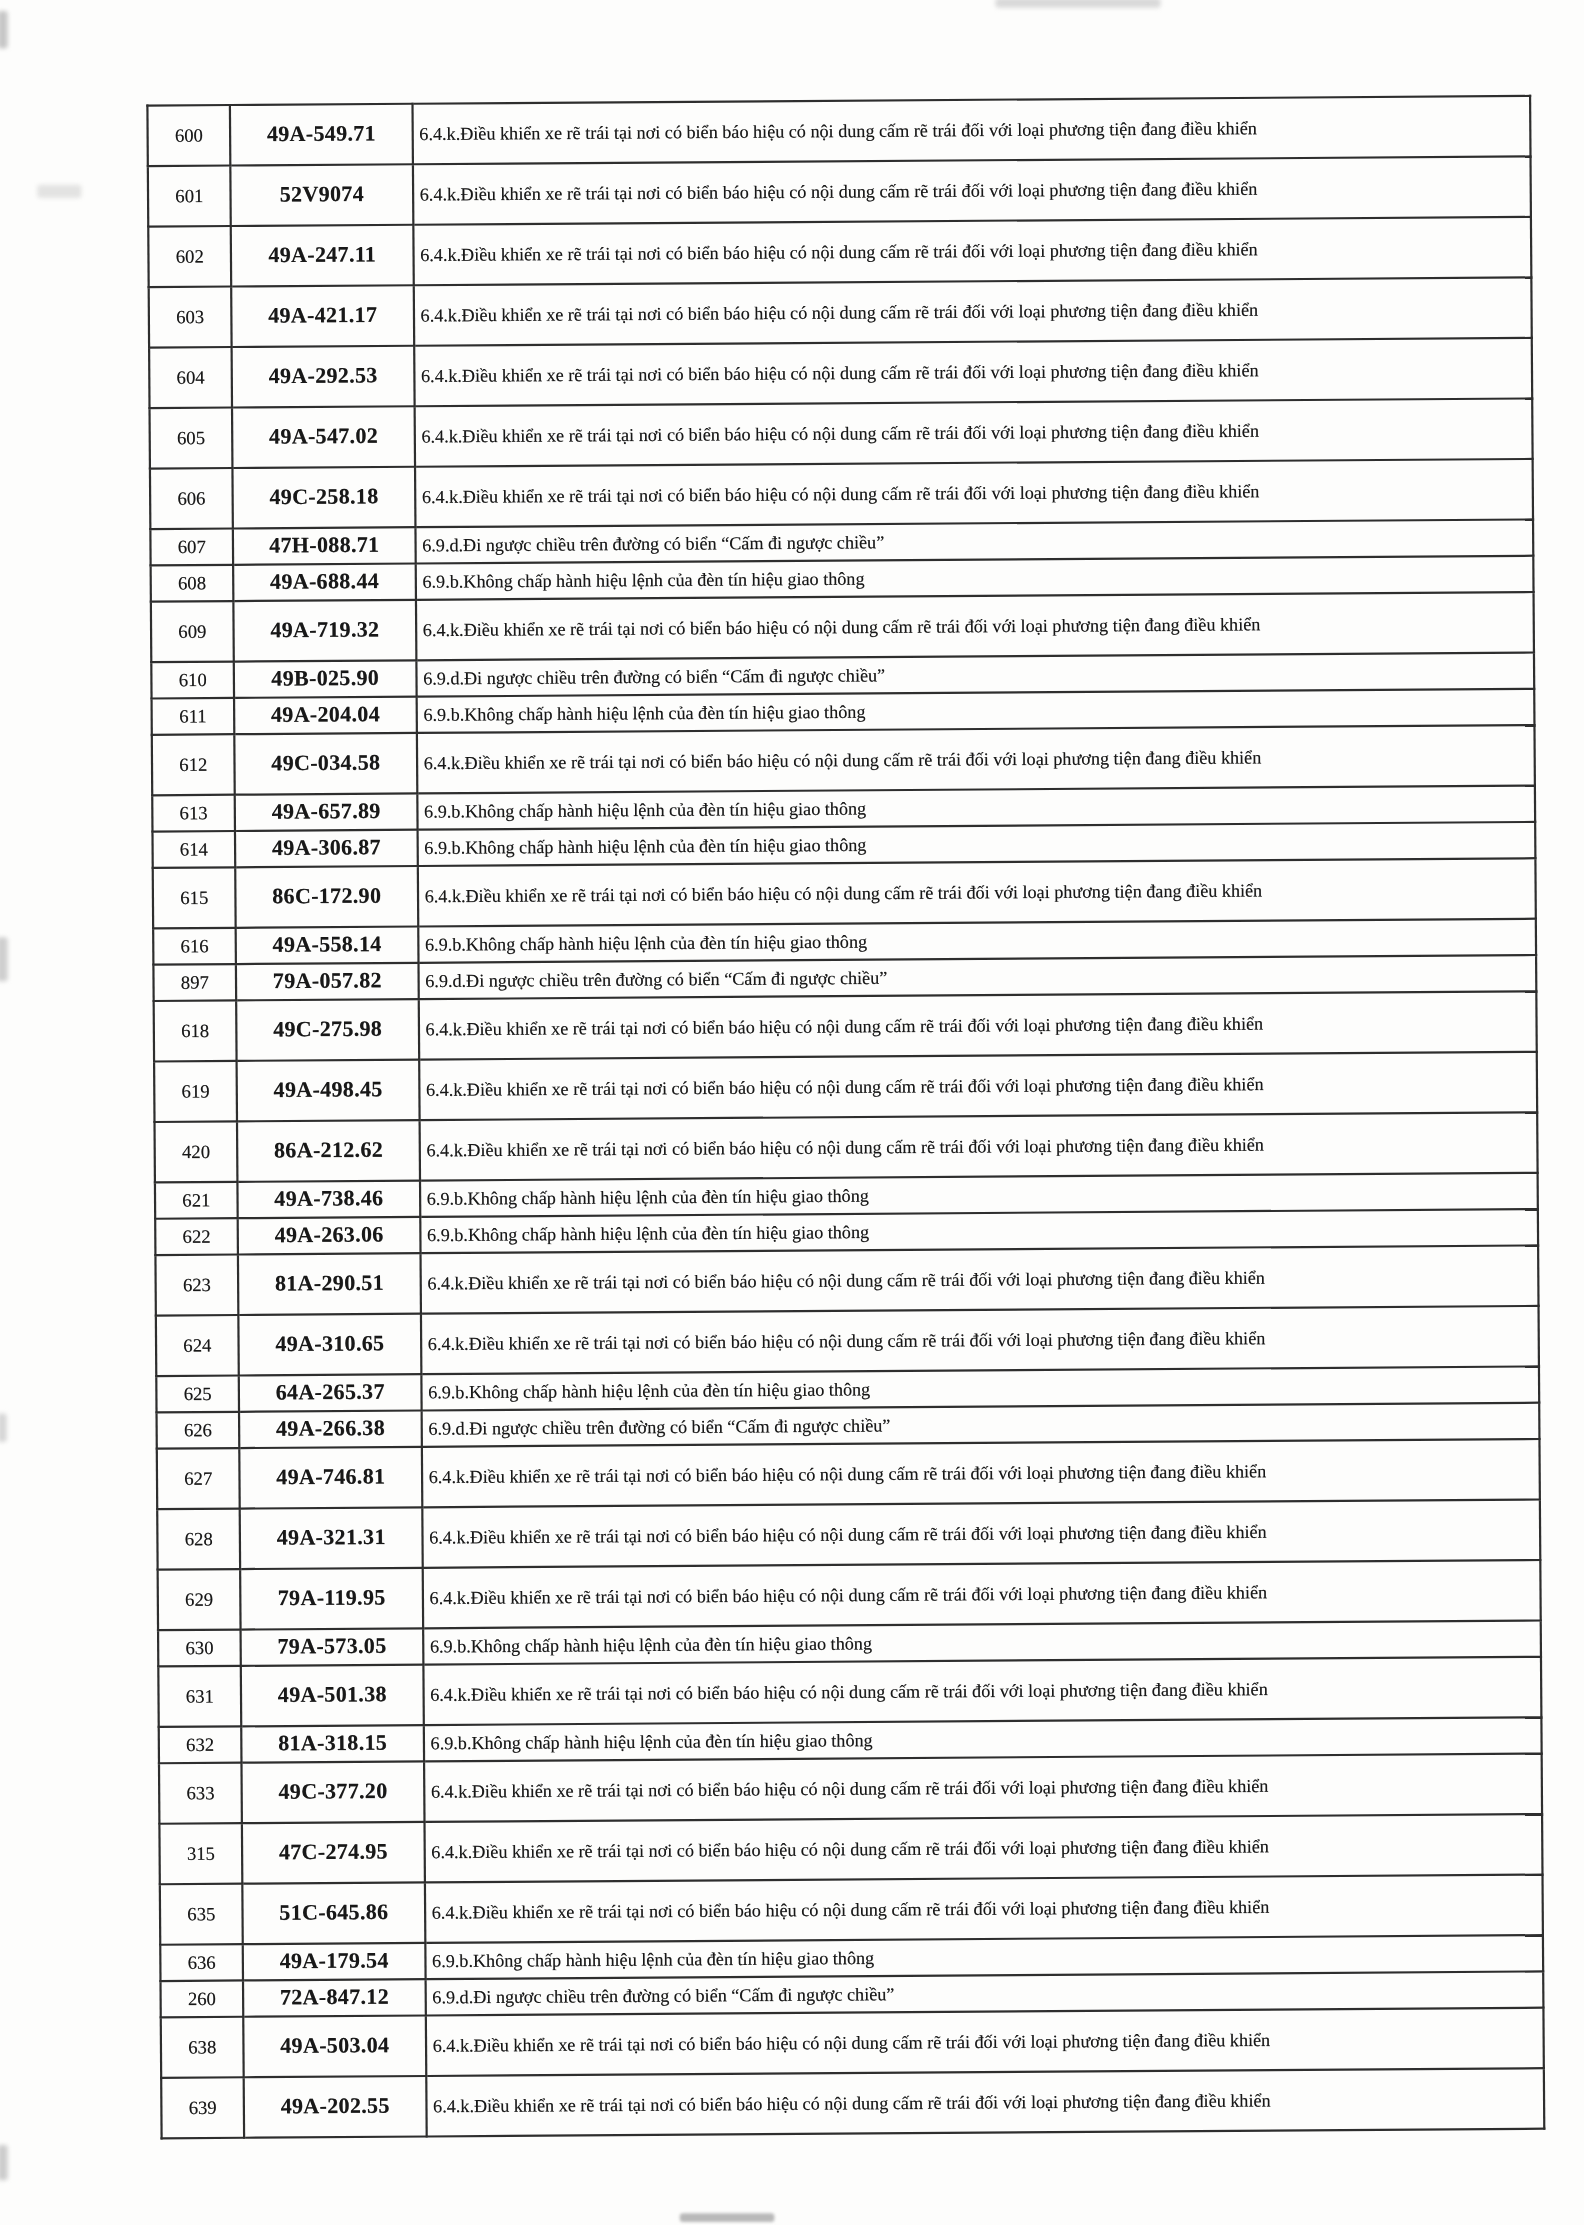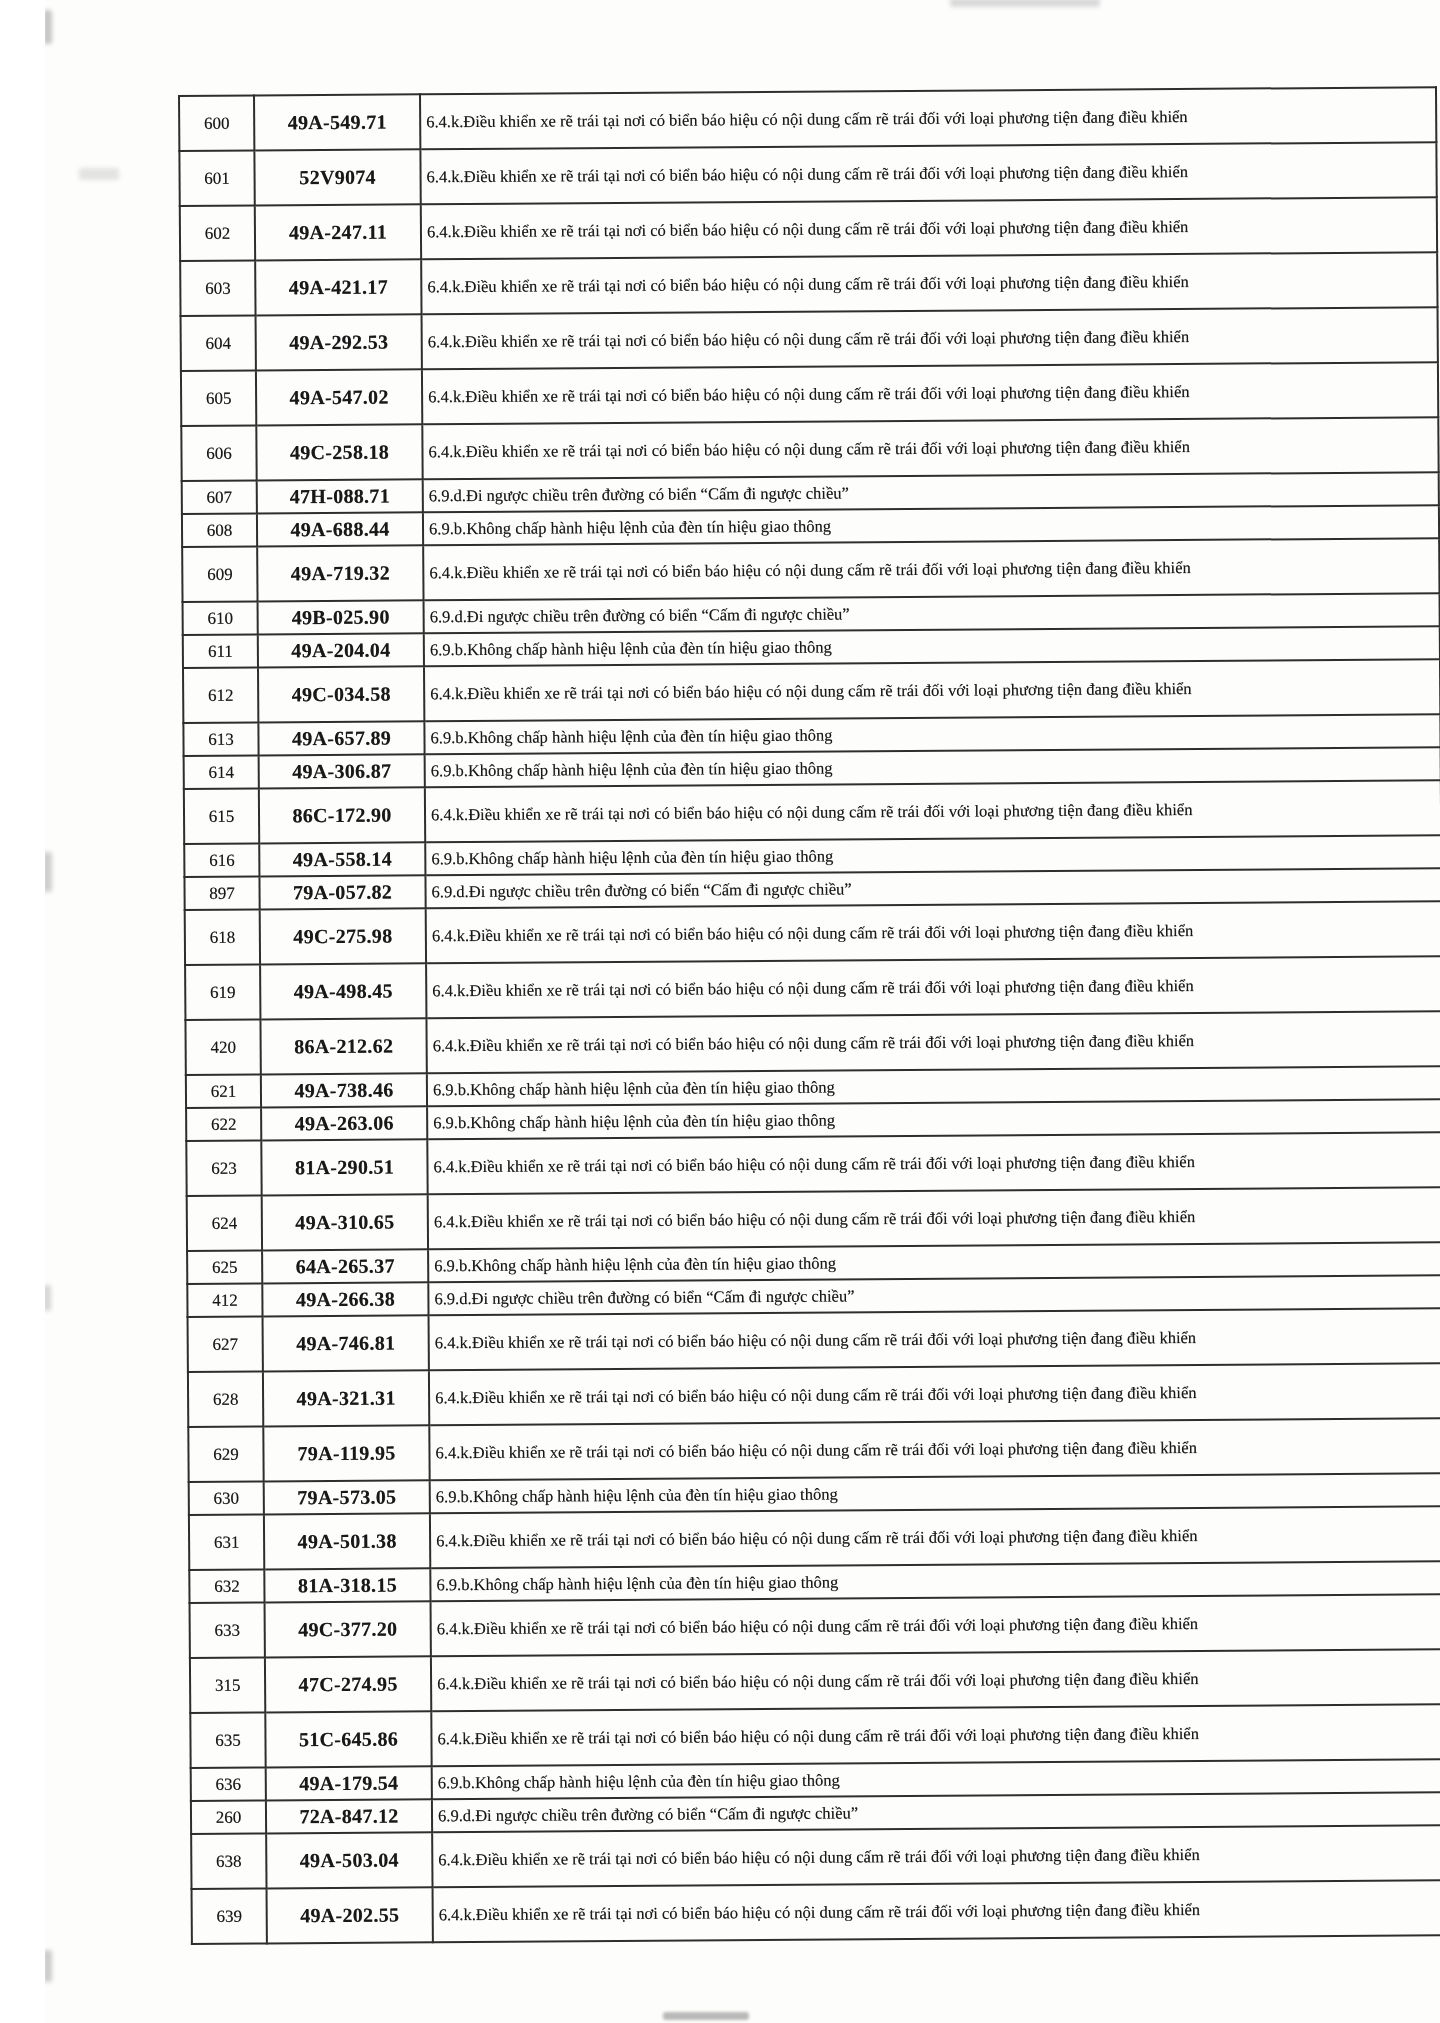--- a/index.html
+++ b/index.html
@@ -11,21 +11,20 @@
     height: 2023px;
     position: relative;
     background: #ffffff;
     font-family: "Liberation Serif", serif;
   }
   .page {
     position: absolute;
     inset: 0;
     background: #fdfdfc;
     overflow: hidden;
-    margin-left: 45px;
   }
   
   table.vtable {
     position: absolute;
     left: 133px;
     top: 95px;
     width: 1259px;
     border-collapse: collapse;
     table-layout: fixed;
     transform: rotate(-0.4deg);
@@ -210,21 +209,21 @@
           <td class="col-no">624</td>
           <td class="col-plate">49A-310.65</td>
           <td class="col-violation">6.4.k.Điều khiển xe rẽ trái tại nơi có biển báo hiệu có nội dung cấm rẽ trái đối với loại phương tiện đang điều khiển</td>
         </tr>
         <tr class="short">
           <td class="col-no">625</td>
           <td class="col-plate">64A-265.37</td>
           <td class="col-violation">6.9.b.Không chấp hành hiệu lệnh của đèn tín hiệu giao thông</td>
         </tr>
         <tr class="short">
-          <td class="col-no">412</td>
+          <td class="col-no">626</td>
           <td class="col-plate">49A-266.38</td>
           <td class="col-violation">6.9.d.Đi ngược chiều trên đường có biển “Cấm đi ngược chiều”</td>
         </tr>
         <tr class="tall">
           <td class="col-no">627</td>
           <td class="col-plate">49A-746.81</td>
           <td class="col-violation">6.4.k.Điều khiển xe rẽ trái tại nơi có biển báo hiệu có nội dung cấm rẽ trái đối với loại phương tiện đang điều khiển</td>
         </tr>
         <tr class="tall">
           <td class="col-no">628</td>

